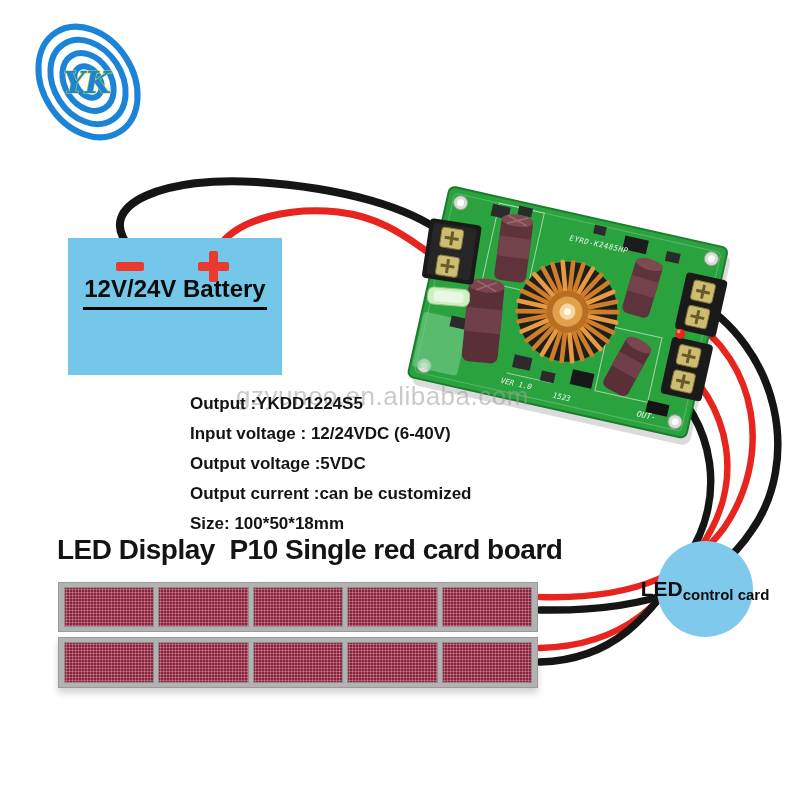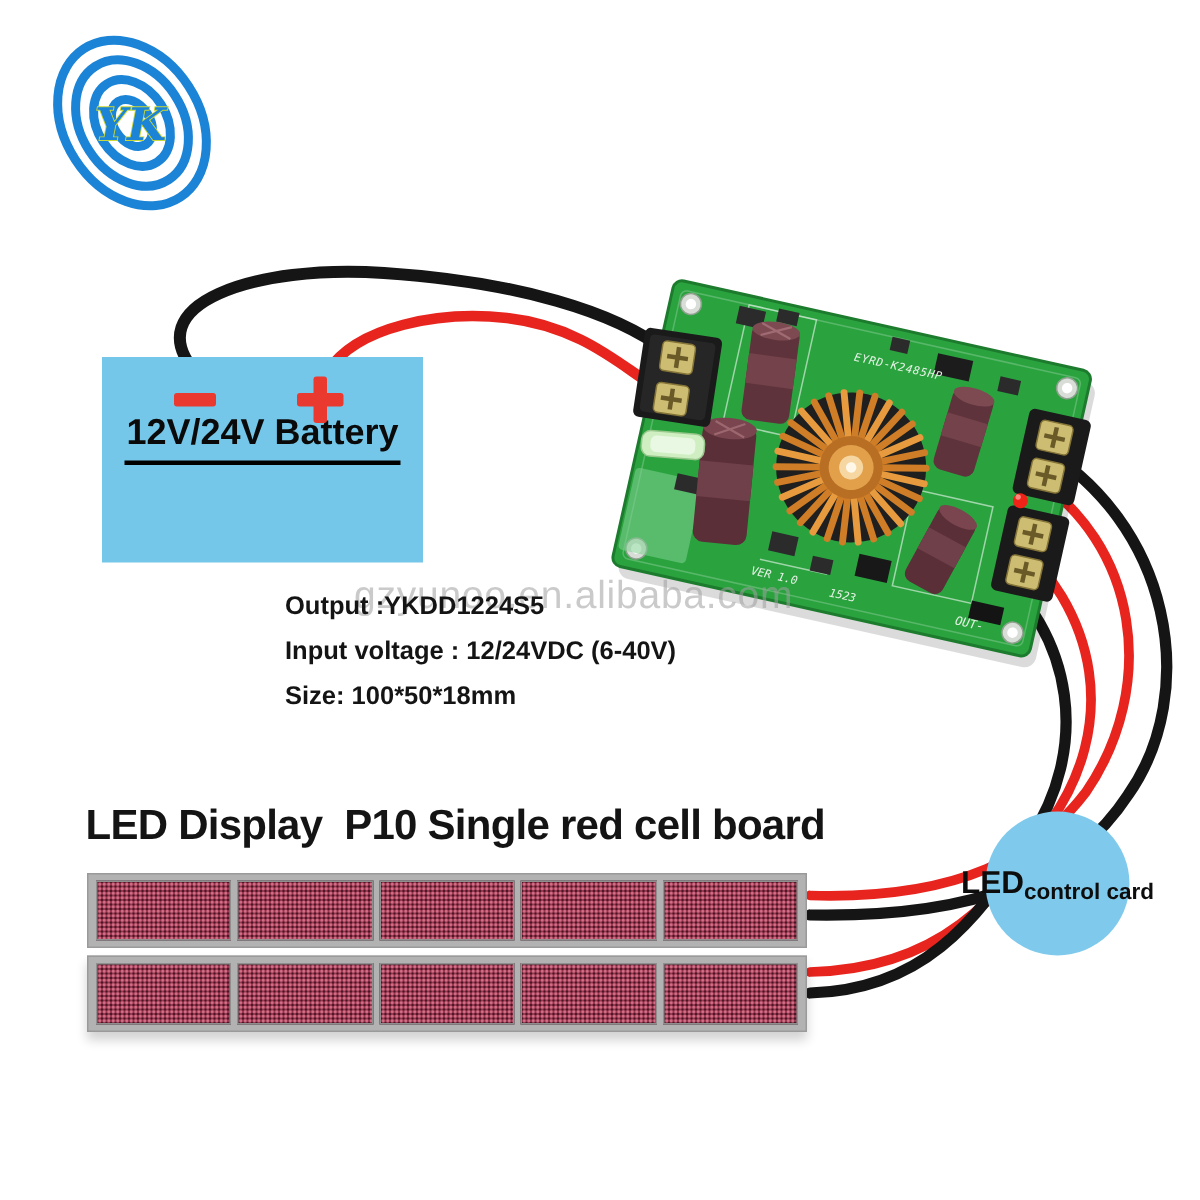--- a/index.html
+++ b/index.html
@@ -250,24 +250,26 @@
 
   <div class="battery">
     <div class="minus-bar"></div>
     <div class="plus-sym"></div>
     <div class="battery-label">12V/24V Battery</div>
   </div>
 
   <div class="specs">
     <div>Output :YKDD1224S5</div>
     <div>Input voltage : 12/24VDC (6-40V)</div>
+    <div>Output voltage :5VDC</div>
+    <div>Output current :can be customized</div>
     <div>Size: 100*50*18mm</div>
   </div>
 
-  <div class="led-title">LED Display  P10 Single red cell board</div>
+  <div class="led-title">LED Display  P10 Single red card board</div>
 
   <div class="led-grid" id="led-grid">
       <div class="led-row">
         <div class="led-panel"></div>
         <div class="led-panel"></div>
         <div class="led-panel"></div>
         <div class="led-panel"></div>
         <div class="led-panel"></div>
       </div>
       <div class="led-row">

